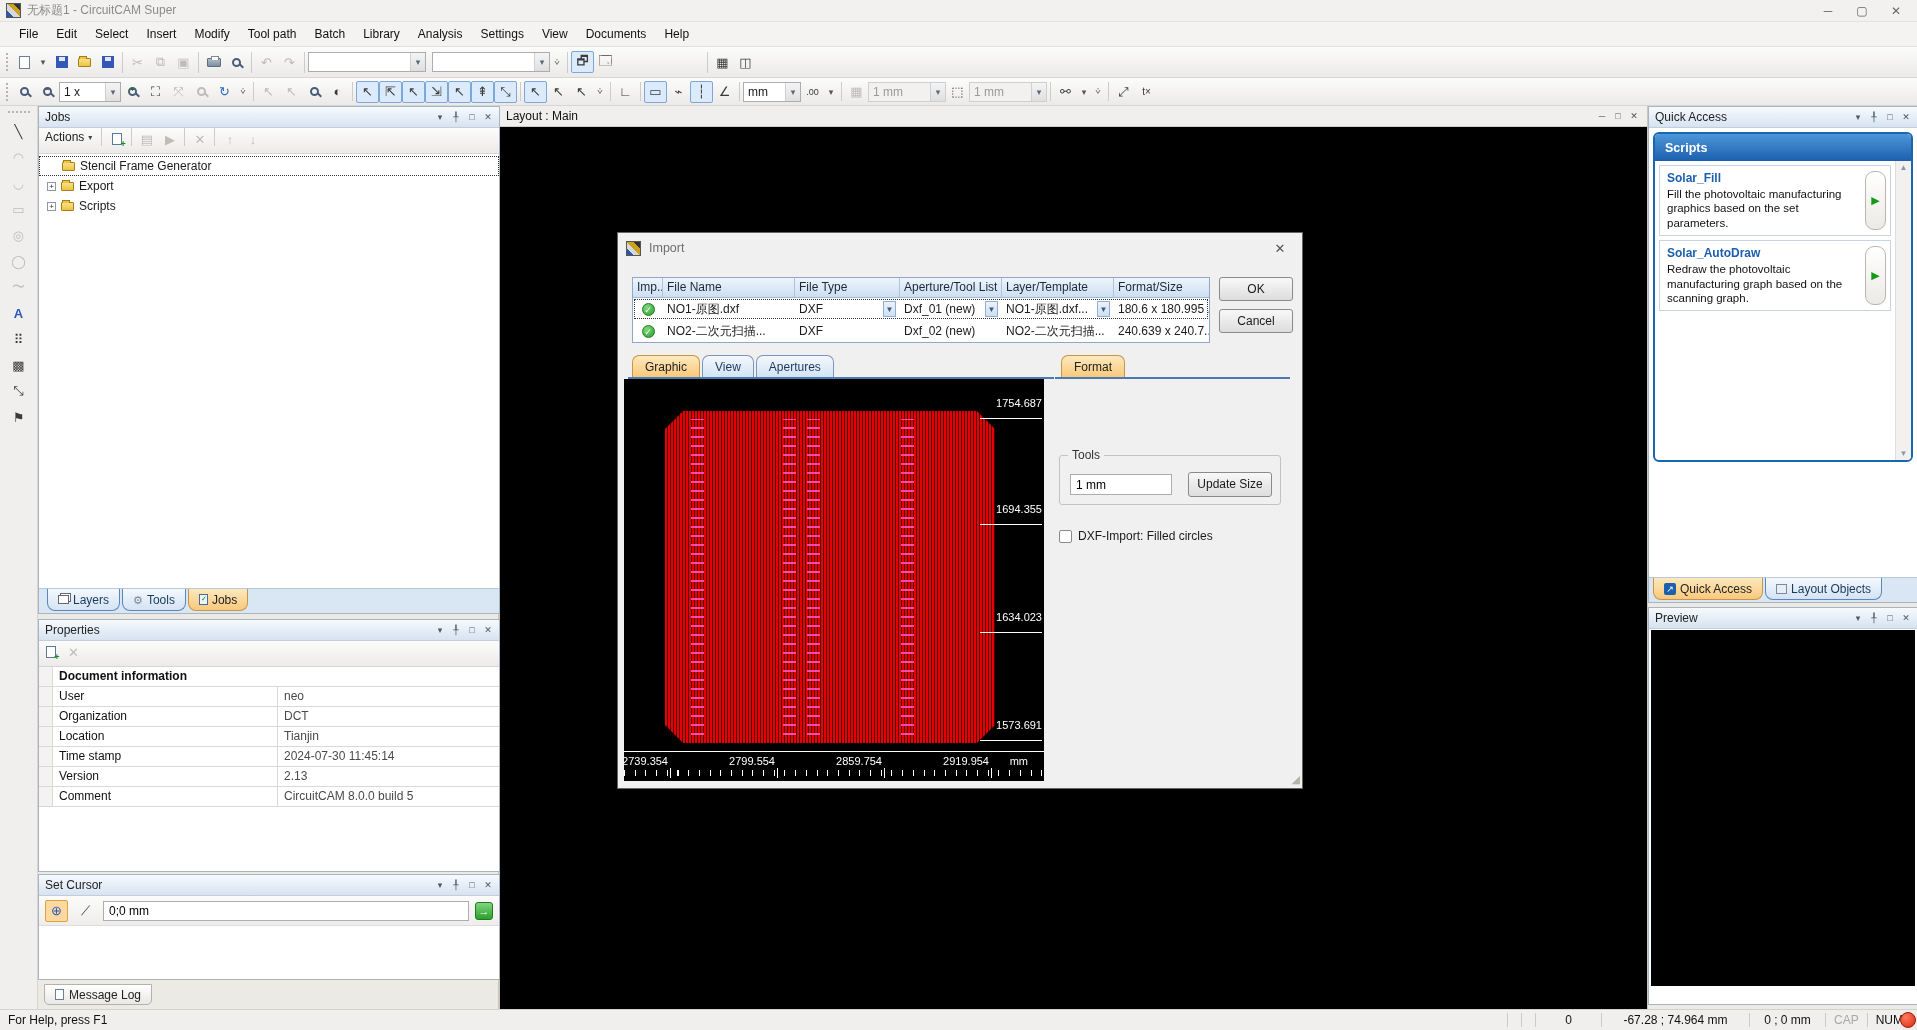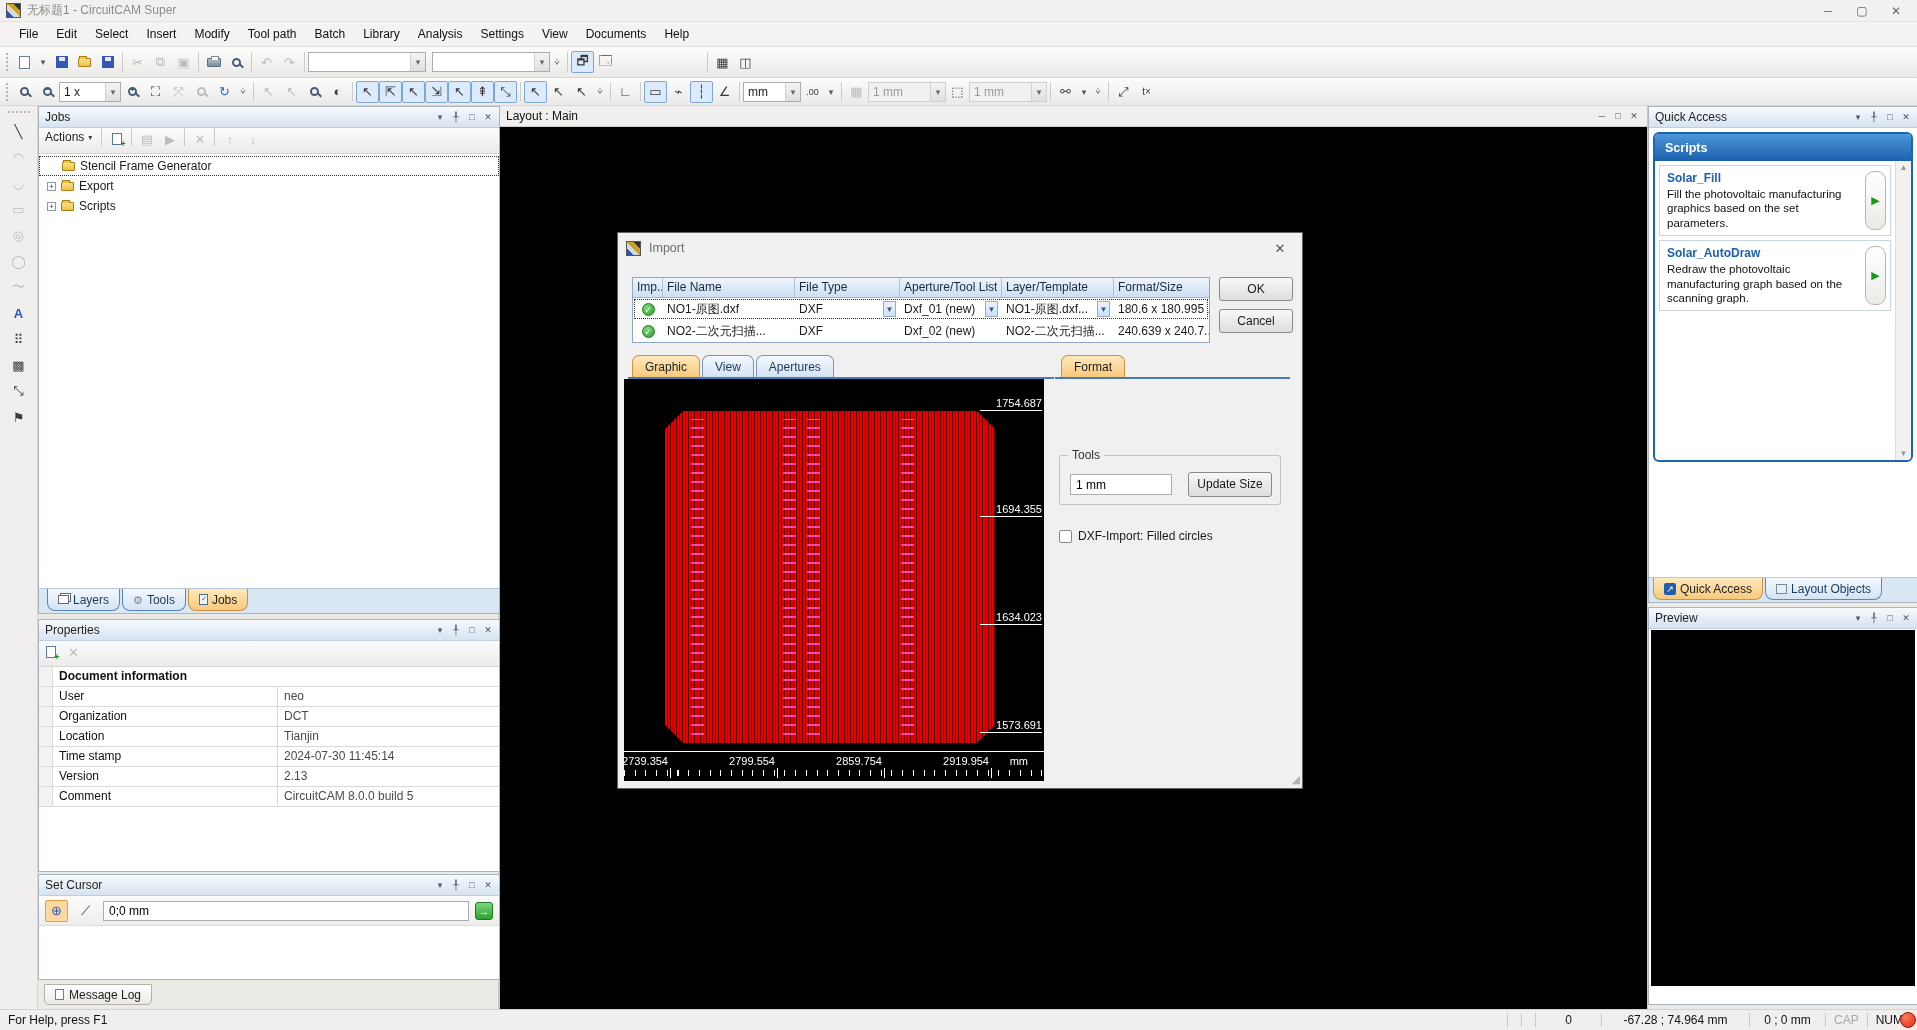--- a/index.html
+++ b/index.html
@@ -152,21 +152,21 @@
   .dtabs { position:absolute; left:10px; top:122px; width:426px; border-bottom:2px solid #4a7ab5; display:flex; align-items:flex-end; padding-left:4px; gap:2px; height:24px;}
   .ttab { height:22px; padding:0 12px; display:flex; align-items:center; border:1px solid #7a96b8; border-bottom:none; border-radius:7px 7px 0 0; background:linear-gradient(#f3f8fd,#d4e3f4); color:#1a3a5c; font-size:12px;}
   .ttab.active { background:linear-gradient(#fde8bd,#f8c97c); border-color:#c89448; color:#222;}
   .ftabs { position:absolute; left:437px; top:122px; width:235px; border-bottom:2px solid #4a7ab5; display:flex; align-items:flex-end; padding-left:6px; height:24px;}
 
   .gfx { position:absolute; left:6px; top:146px; width:420px; height:402px; background:#000; overflow:hidden;}
   .wafer { position:absolute; left:41px; top:32px; width:330px; height:332px;
     clip-path:polygon(18px 0, calc(100% - 18px) 0, 100% 18px, 100% calc(100% - 18px), calc(100% - 18px) 100%, 18px 100%, 0 calc(100% - 18px), 0 18px);
     background:repeating-linear-gradient(90deg,#e80000 0 2px,#480000 2px 3px);}
   .wafer .dots { position:absolute; top:8px; bottom:8px; width:13px; background:repeating-linear-gradient(0deg,#ff5ad0 0 2px,transparent 2px 9px); opacity:.85;}
-  .ylab { position:absolute; right:2px; width:62px; color:#fff; font-size:11px; text-align:right; border-bottom:1px solid #fff; padding-bottom:1px;}
+  .ylab { position:absolute; right:2px; width:62px; color:#fff; font-size:11px; text-align:right; border-bottom:1px solid #fff; padding-bottom:9px;}
   .ruler { position:absolute; left:0; right:0; bottom:0; height:30px;}
   .ruler .base { position:absolute; top:0; left:0; right:0; height:1px; background:#fff;}
   .xlab { position:absolute; top:4px; width:56px; text-align:right; color:#fff; font-size:11px;}
   .ticks { position:absolute; top:19px; left:0; right:0; height:6px; background:repeating-linear-gradient(90deg,#fff 0 1px,transparent 1px 10.7px);}
   .majtick { position:absolute; top:17px; width:1px; height:10px; background:#fff;}
 
   .fgroup { position:absolute; border:1px solid #c3c3c3; border-radius:3px; background:#f0f0f0;}
   .fgroup .glabel { position:absolute; top:-8px; left:8px; background:#f0f0f0; padding:0 4px; font-size:12px; color:#333;}
   .fgroup .gval { position:absolute; left:14px; top:16px; font-weight:bold; font-size:12.5px;}
   .unit-input { position:absolute; left:10px; top:18px; width:102px; height:21px; border:1px solid #abadb3; padding:0 5px; font-size:12px; font-family:"Liberation Sans",sans-serif;}

